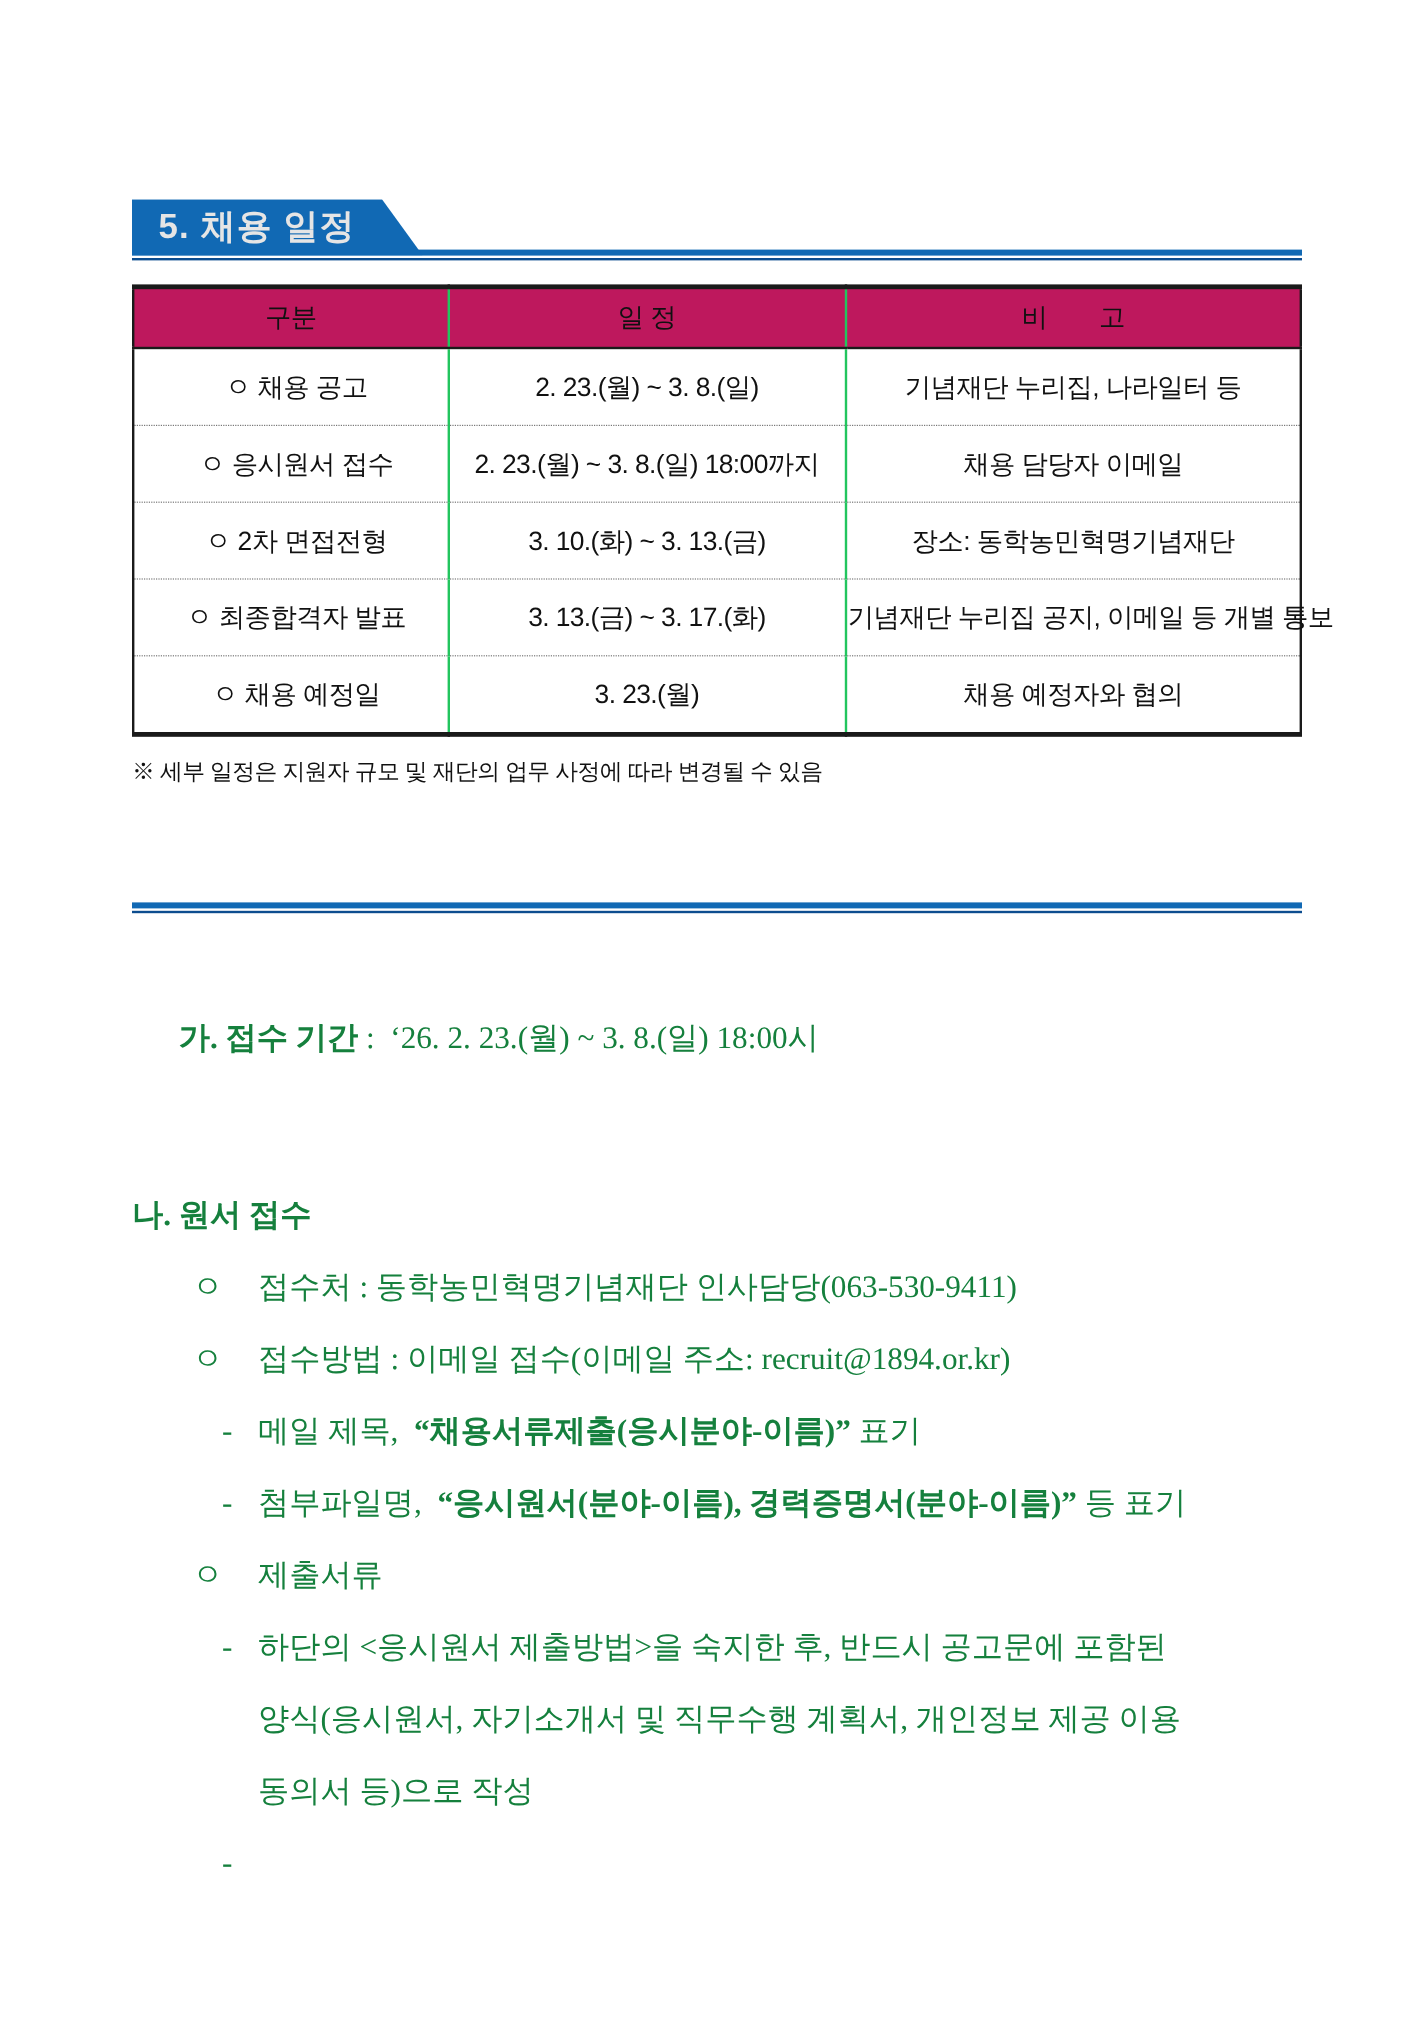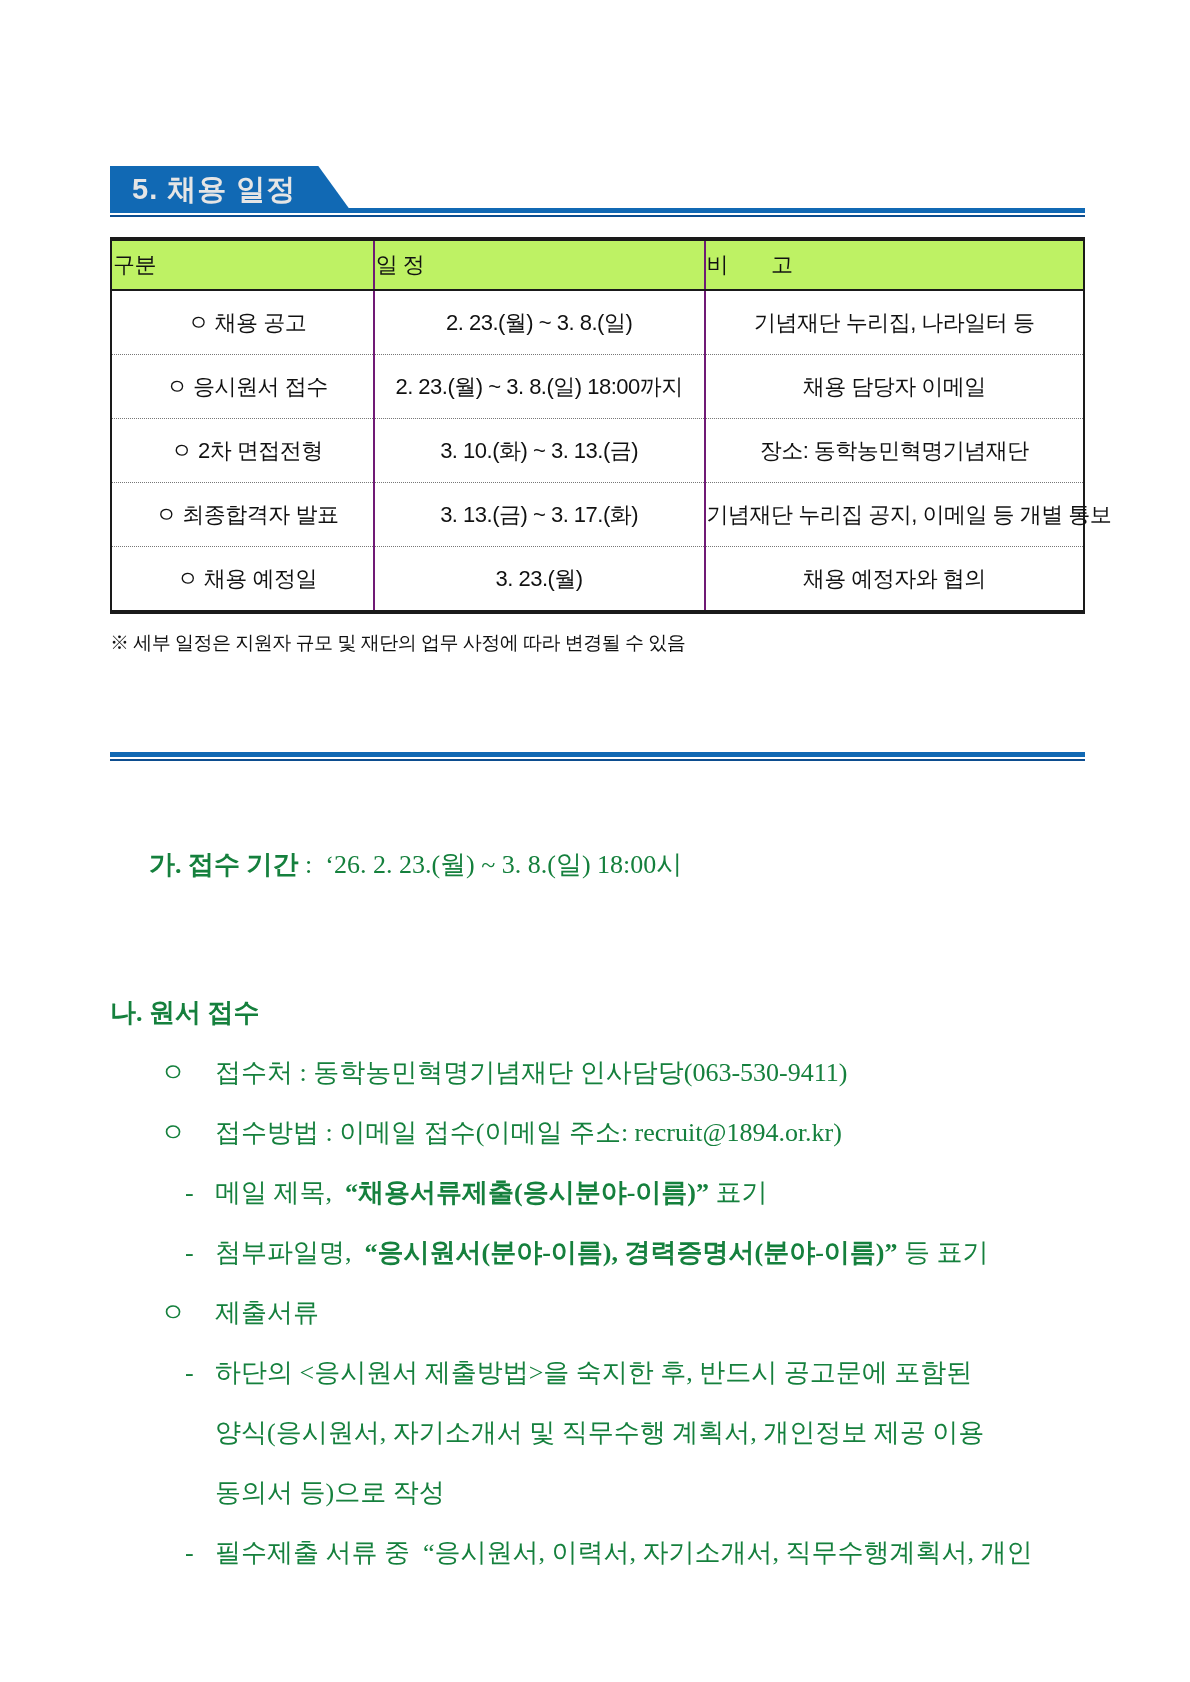--- a/index.html
+++ b/index.html
@@ -28,31 +28,31 @@
 
   
   table.schedule {
     width: 100%; margin-top: 20px;
     border-collapse: collapse; table-layout: fixed;
     border-top: 4px solid #1a1a1a; border-bottom: 4px solid #1a1a1a;
     border-left: 2px solid #1a1a1a; border-right: 2px solid #1a1a1a;
     font-size: 22px; letter-spacing: -0.5px;
   }
   table.schedule th {
-    background: #bef264; font-weight: normal;
-    height: 46px; text-align: left;
+    background: #be185d; font-weight: normal;
+    height: 46px; text-align: center;
     border-bottom: 2px solid #1a1a1a;
     white-space: pre;
   }
   table.schedule td {
     height: 61px; text-align: center; vertical-align: middle;
     border-top: 1px dotted #777;
     white-space: pre;
   }
-  table.schedule th + th, table.schedule td + td { border-left: 2px solid #701a75; }
+  table.schedule th + th, table.schedule td + td { border-left: 2px solid #22c55e; }
   table.schedule td.cat { text-align: center; padding-left: 10px; }
   col.c1 { width: 27%; } col.c2 { width: 34%; } col.c3 { width: 39%; }
 
   .footnote { margin-top: 16px; font-size: 19px; letter-spacing: -0.5px; }
 
   .gap-before-sec6 { height: 54px; }
 
   
   .sec6 { font-family: Liberation Serif, serif; font-size: 26px; color: #15803d; }
   .row { line-height: 60px; white-space: pre-wrap; }
@@ -167,17 +167,16 @@
 
     <div class="row indent-dash">
       <span class="marker">-</span>
       <span class="txt multiline">하단의 &lt;응시원서 제출방법&gt;을 숙지한 후, 반드시 공고문에 포함된
 양식(응시원서, 자기소개서 및 직무수행 계획서, 개인정보 제공 이용
 동의서 등)으로 작성</span>
     </div>
 
     <div class="row indent-dash">
       <span class="marker">-</span>
-      <span class="txt">필수제출 서류 중  “응시원서, 이력서, 자기소개서, 직무수행계획서, 개인</span>
     </div>
 
   </div>
 </div>
 
 </body></html>

